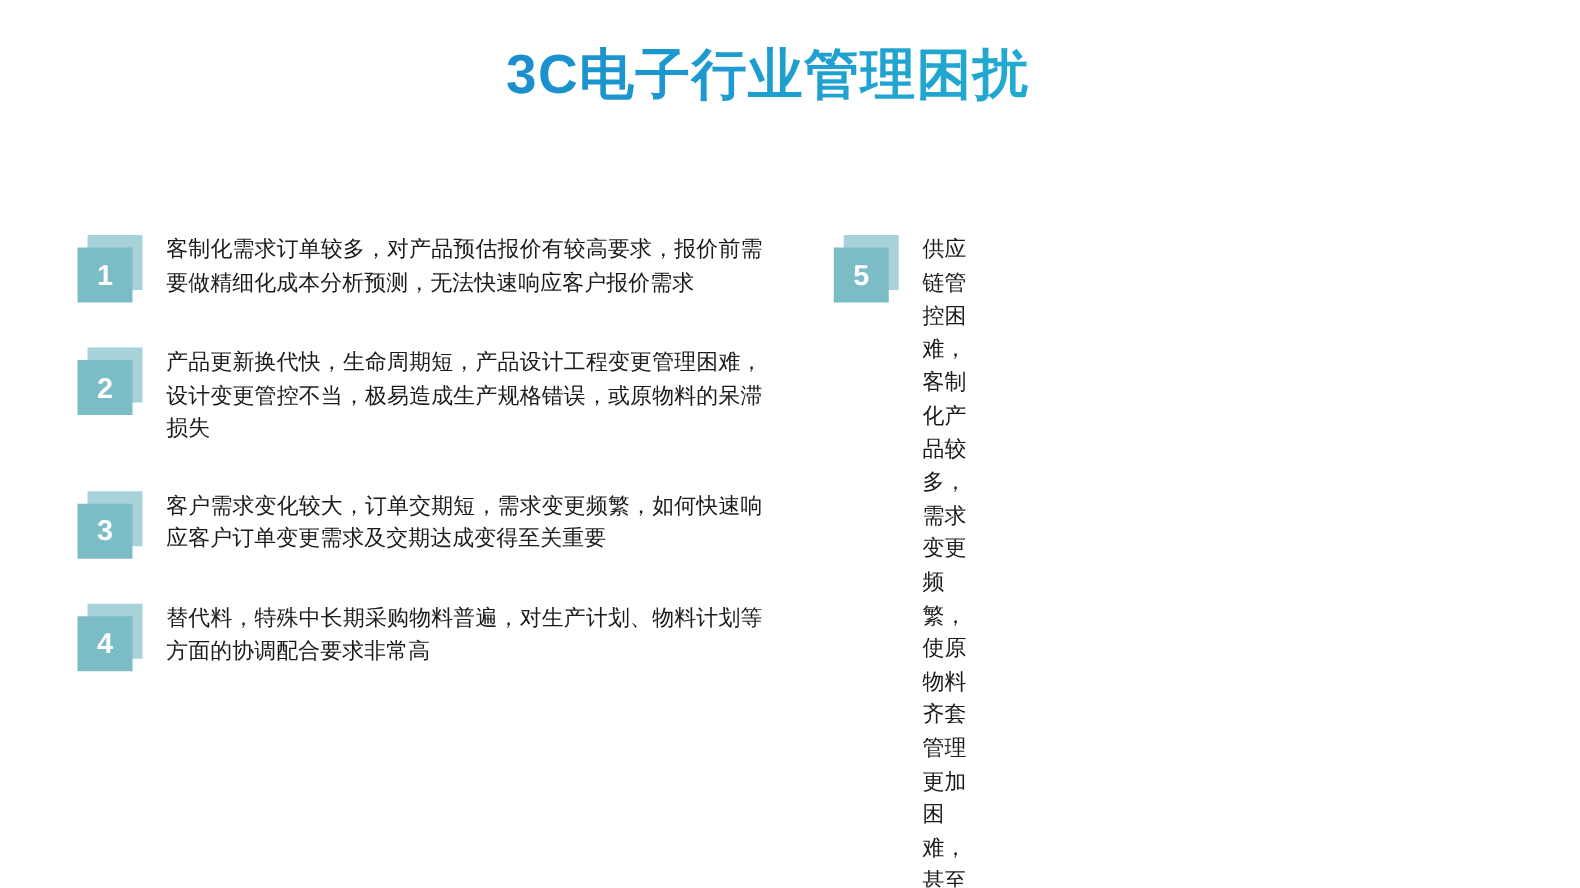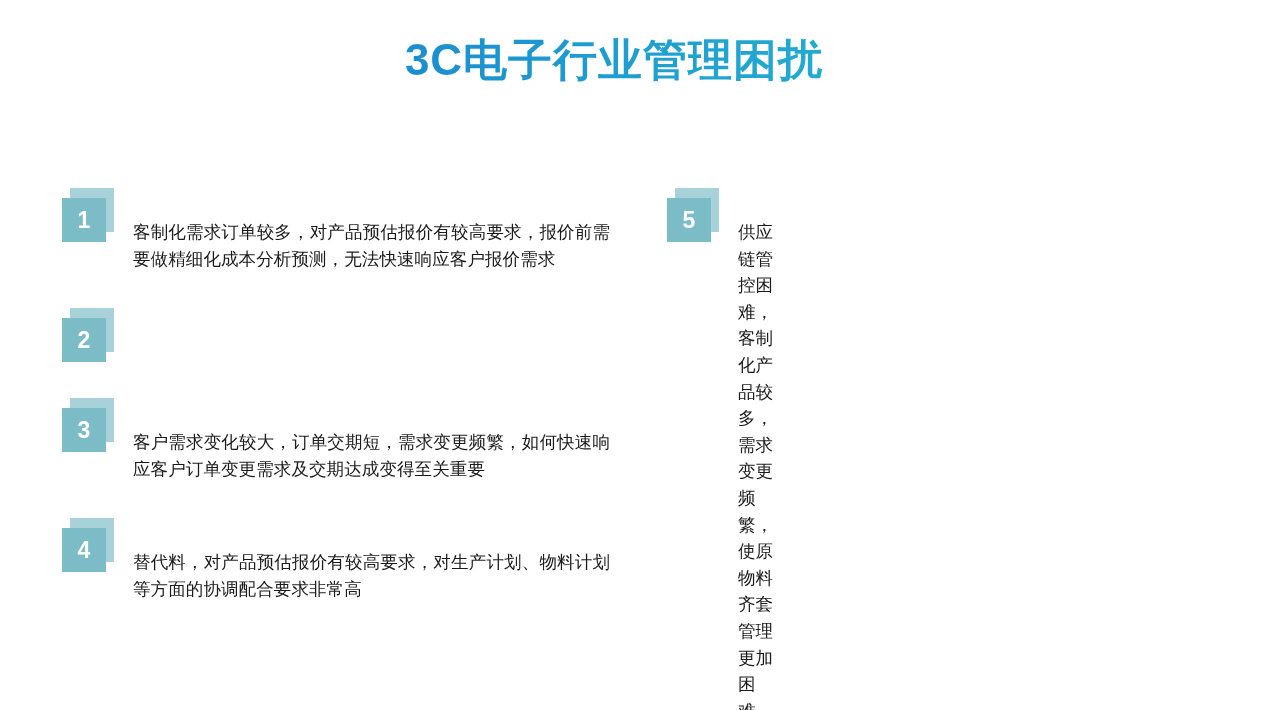--- a/index.html
+++ b/index.html
@@ -103,21 +103,20 @@
     flex: 1 1 auto;
     color: #1a1a1a;
     font-size: 17.5px;
     line-height: 1.52;
     padding-left: 15px;
     padding-top: 1px;
     text-align: justify;
     text-justify: inter-ideograph;
     font-family: "DejaVu Sans", "Liberation Sans", sans-serif;
     letter-spacing: 0.1px;
-    margin-top: 32px;
   }
 </style>
 </head>
 <body>
 
 <div class="slide-title">3C电子行业管理困扰</div>
 
 <div class="columns">
 
   <div class="column left">
@@ -132,40 +131,41 @@
       <div class="item-text">客制化需求订单较多，对产品预估报价有较高要求，报价前需要做精细化成本分析预测，无法快速响应客户报价需求</div>
     </div>
 
     <div class="item" style="margin-bottom:34px;">
       <div class="badge">
         <div class="back"></div>
         <div class="front">
           <span class="num">2</span>
         </div>
       </div>
+      <div class="item-text">产品更新换代快，生命周期短，产品设计工程变更管理困难，设计变更管控不当，极易造成生产规格错误，或原物料的呆滞损失</div>
     </div>
 
     <div class="item" style="margin-bottom:34px;">
       <div class="badge">
         <div class="back"></div>
         <div class="front">
           <span class="num">3</span>
         </div>
       </div>
       <div class="item-text">客户需求变化较大，订单交期短，需求变更频繁，如何快速响应客户订单变更需求及交期达成变得至关重要</div>
     </div>
 
     <div class="item">
       <div class="badge">
         <div class="back"></div>
         <div class="front">
           <span class="num">4</span>
         </div>
       </div>
-      <div class="item-text">替代料，对产品预估报价有较高要求，对生产计划、物料计划等方面的协调配合要求非常高</div>
+      <div class="item-text">替代料，特殊中长期采购物料普遍，对生产计划、物料计划等方面的协调配合要求非常高</div>
     </div>
 
   </div>
 
   <div class="column right">
 
     <div class="item" style="margin-bottom:34px;">
       <div class="badge">
         <div class="back"></div>
         <div class="front">

